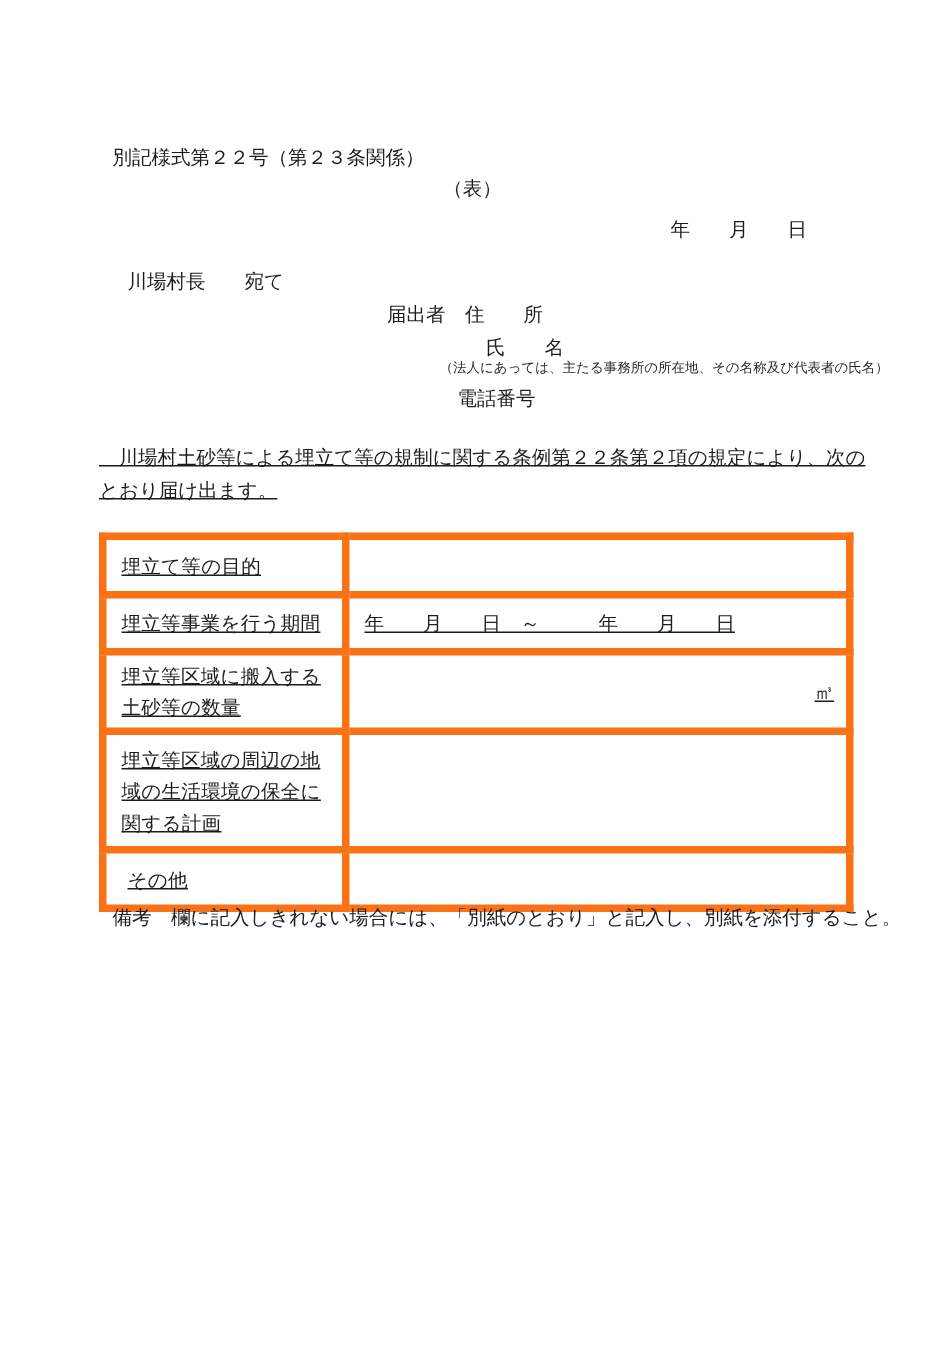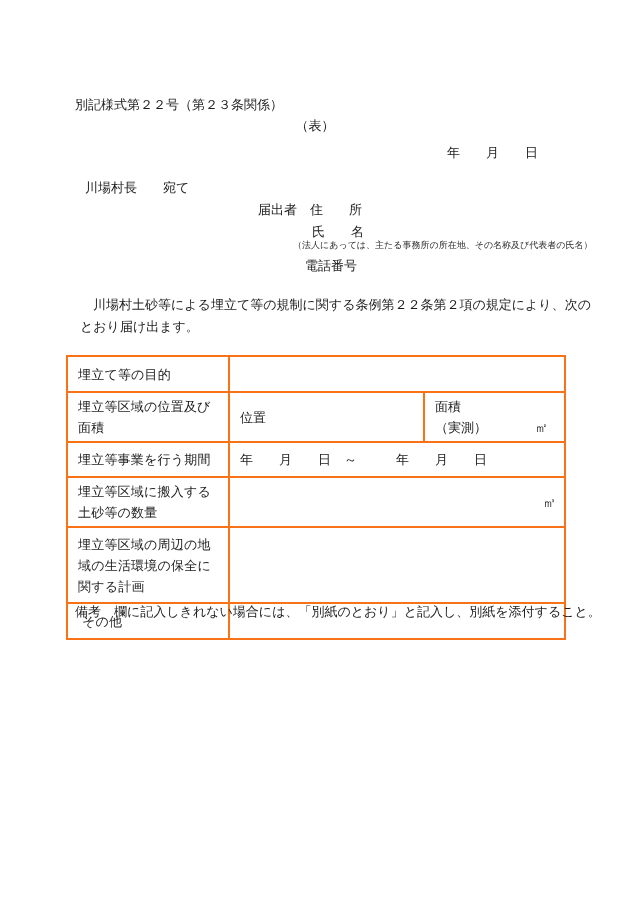--- a/index.html
+++ b/index.html
@@ -24,41 +24,42 @@
     width: 498px;
     text-align: center;
     white-space: nowrap;
   }
   .form-number { left: 75px; top: 96px; }
   .omote { top: 117px; }
   .doc-title { top: 137px; letter-spacing: 0.2px; }
   .date-line { right: 92px; top: 144px; }
   .addressee { left: 85px; top: 179px; }
   .submitter-line { left: 258px; top: 201px; }
-  .name-line { left: 312px; top: 223px; text-align: right; }
+  .name-line { left: 324px; top: 223px; text-align: right; }
   .corporate-note { left: 293px; top: 239px; font-size: 9px; color: #2a2a2a; text-align: center; }
   .phone-line { left: 305px; top: 257px; }
-  .paragraph { left: 80px; top: 294px; width: 510px; line-height: 22px; }
+  .paragraph { left: 66px; top: 294px; width: 510px; line-height: 22px; text-decoration: underline; }
   .paragraph div { white-space: nowrap; }
 
   table.form-table {
     position: absolute;
     left: 66px;
     top: 355px;
     width: 498px;
     border-collapse: collapse;
     table-layout: fixed;
     font-size: 13px;
     color: #1c1c1c;
   }
   table.form-table td {
-    border: 2px solid #f97316;
+    border: 5px solid #f97316;
     padding: 3px 8px 3px 10px;
     vertical-align: middle;
     line-height: 21px;
+    text-decoration: underline;
   }
   td.label-cell { letter-spacing: 0.2px; }
   tr.r-purpose td { height: 28px; }
   tr.r-location td { height: 42px; }
   tr.r-period td { height: 27px; }
   tr.r-quantity td { height: 39px; }
   tr.r-environment td { height: 68px; }
   tr.r-other td { height: 28px; padding-left: 14px; }
   td.area-cell { padding: 2px 8px 2px 8px; }
   .area-line2 { display: flex; justify-content: space-between; padding-right: 8px; }
@@ -90,33 +91,20 @@
     <colgroup>
       <col style="width:162px">
       <col style="width:195px">
       <col style="width:141px">
     </colgroup>
     <tbody>
       <tr class="r-purpose">
         <td class="label-cell">埋立て等の目的</td>
         <td colspan="2" class="value-cell"></td>
       </tr>
-      <tr class="r-location">
-        <td class="label-cell">埋立等区域の位置及び面積</td>
-        <td class="value-cell">
-          <span>位置</span>
-        </td>
-        <td class="area-cell">
-          <div>面積</div>
-          <div class="area-line2">
-            <span>（実測）</span>
-            <span>㎡</span>
-          </div>
-        </td>
-      </tr>
       <tr class="r-period">
         <td class="label-cell">埋立等事業を行う期間</td>
         <td colspan="2" class="period-cell">年　　月　　日　～　　　年　　月　　日</td>
       </tr>
       <tr class="r-quantity">
         <td class="label-cell">埋立等区域に搬入する土砂等の数量</td>
         <td colspan="2" class="quantity-cell">
           <span>㎥</span>
         </td>
       </tr>

